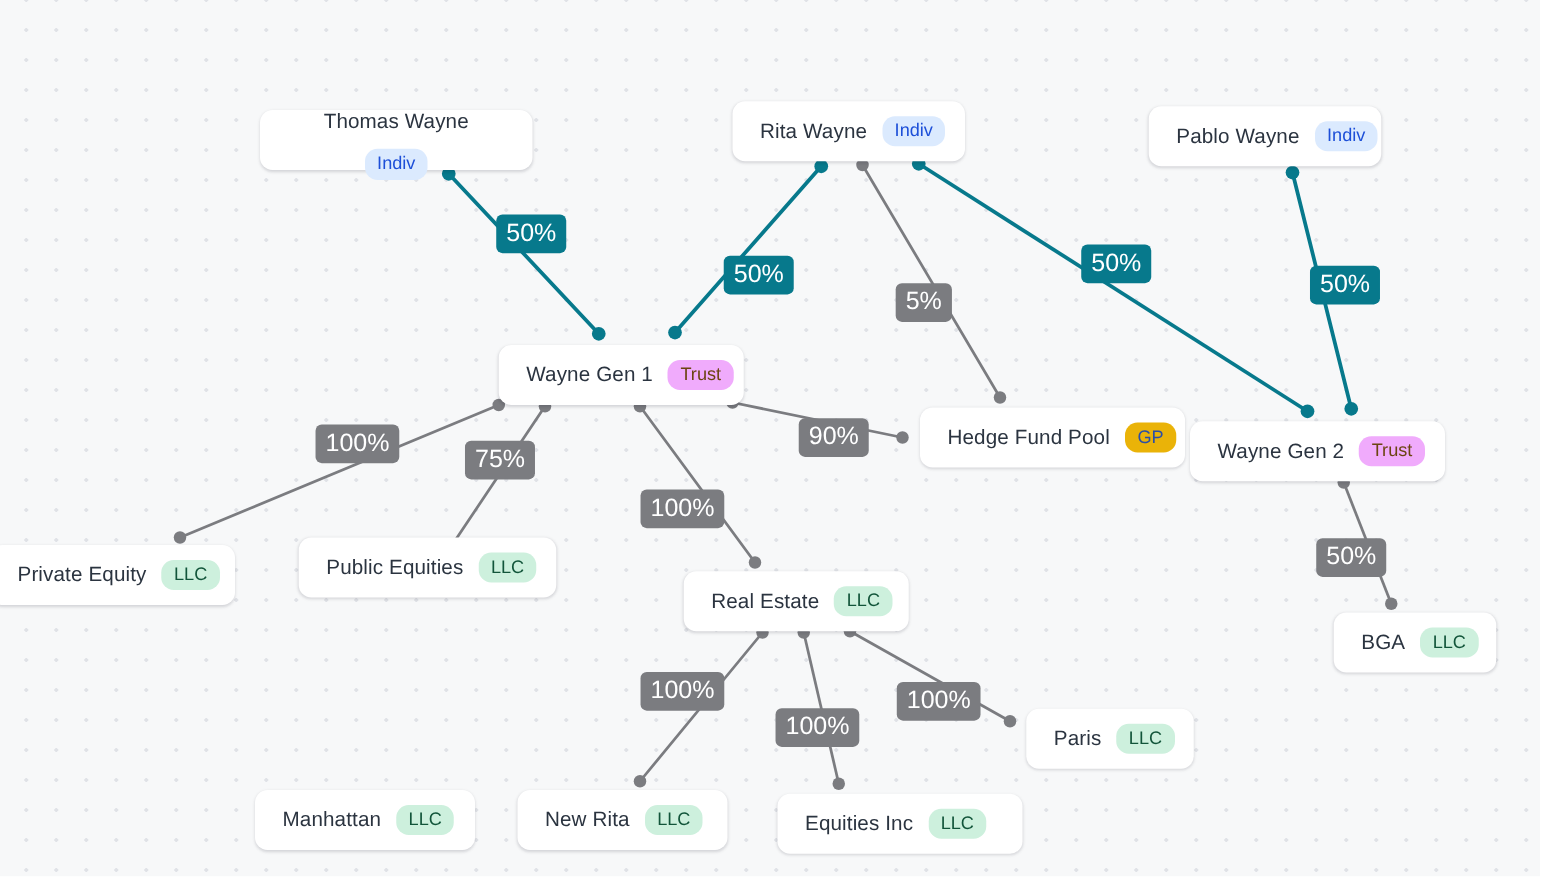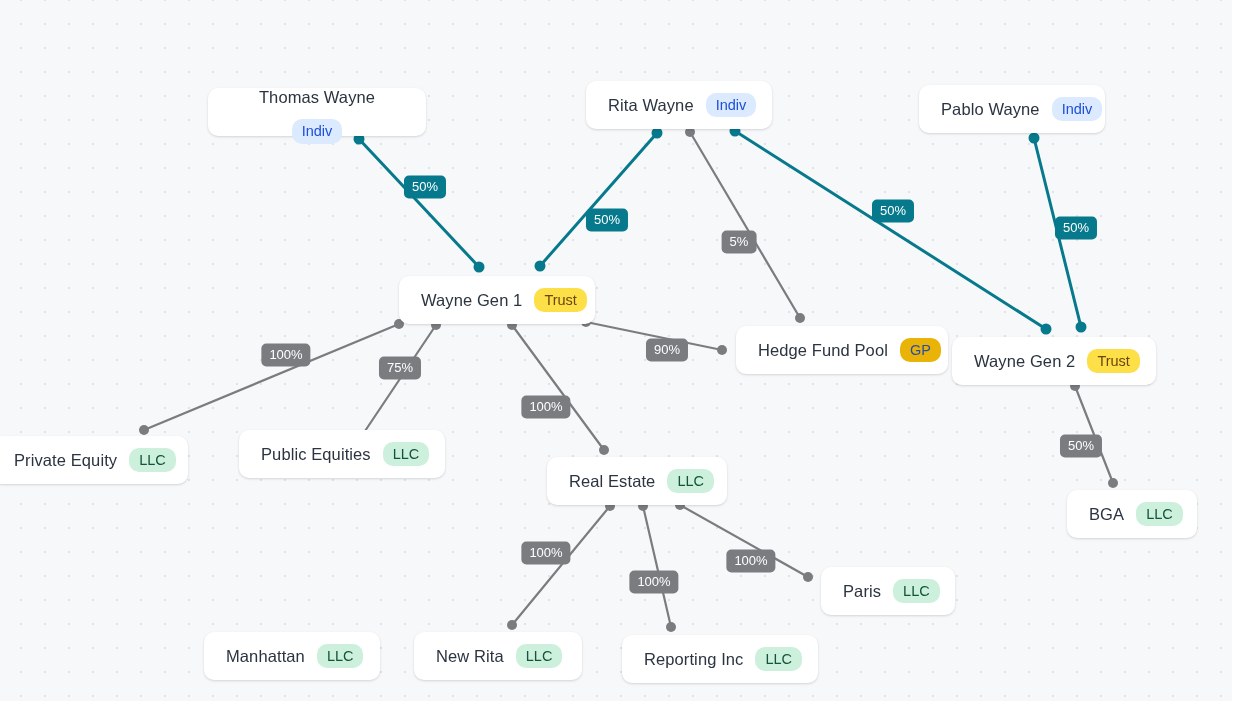--- a/index.html
+++ b/index.html
@@ -67,32 +67,32 @@
   }
   .badge.indiv {
     background: #dbeafe;
     color: #1d4fd8;
   }
   .badge.gp {
     background: #eab308;
     color: #2a4ea8;
   }
   .badge.trust {
-    background: #fde047;
+    background: #f0abfc;
     color: #6b4410;
   }
   .badge.llc {
     background: #cdf0dd;
     color: #12553a;
   }
   .edge-label {
     position: absolute;
     transform: translate(-50%, -50%);
     color: #ffffff;
-    font-size: 13px;
+    font-size: 20px;
     border-radius: 5px;
     padding: 4px 8px;
     line-height: 1.15;
     white-space: nowrap;
   }
   .edge-label.teal { background: #07798c; }
   .edge-label.gray { background: #7b7c80; }
 </style>
 </head>
 <body>
@@ -214,21 +214,21 @@
       </div>
       <div class="node" style="left: 204px; top: 632px; width: 176px;">
         <span class="node-label">Manhattan</span>
         <span class="badge llc">LLC</span>
       </div>
       <div class="node" style="left: 414px; top: 632px; width: 168px;">
         <span class="node-label">New Rita</span>
         <span class="badge llc">LLC</span>
       </div>
       <div class="node" style="left: 622px; top: 635px; width: 196px;">
-        <span class="node-label">Reporting Inc</span>
+        <span class="node-label">Equities Inc</span>
         <span class="badge llc">LLC</span>
       </div>
     </div>
   <div id="label-layer">
       <div class="edge-label teal" style="left: 425px; top: 187px;">50%</div>
       <div class="edge-label teal" style="left: 607px; top: 220px;">50%</div>
       <div class="edge-label gray" style="left: 739px; top: 242px;">5%</div>
       <div class="edge-label teal" style="left: 893px; top: 211px;">50%</div>
       <div class="edge-label teal" style="left: 1076px; top: 228px;">50%</div>
       <div class="edge-label gray" style="left: 286px; top: 355px;">100%</div>

